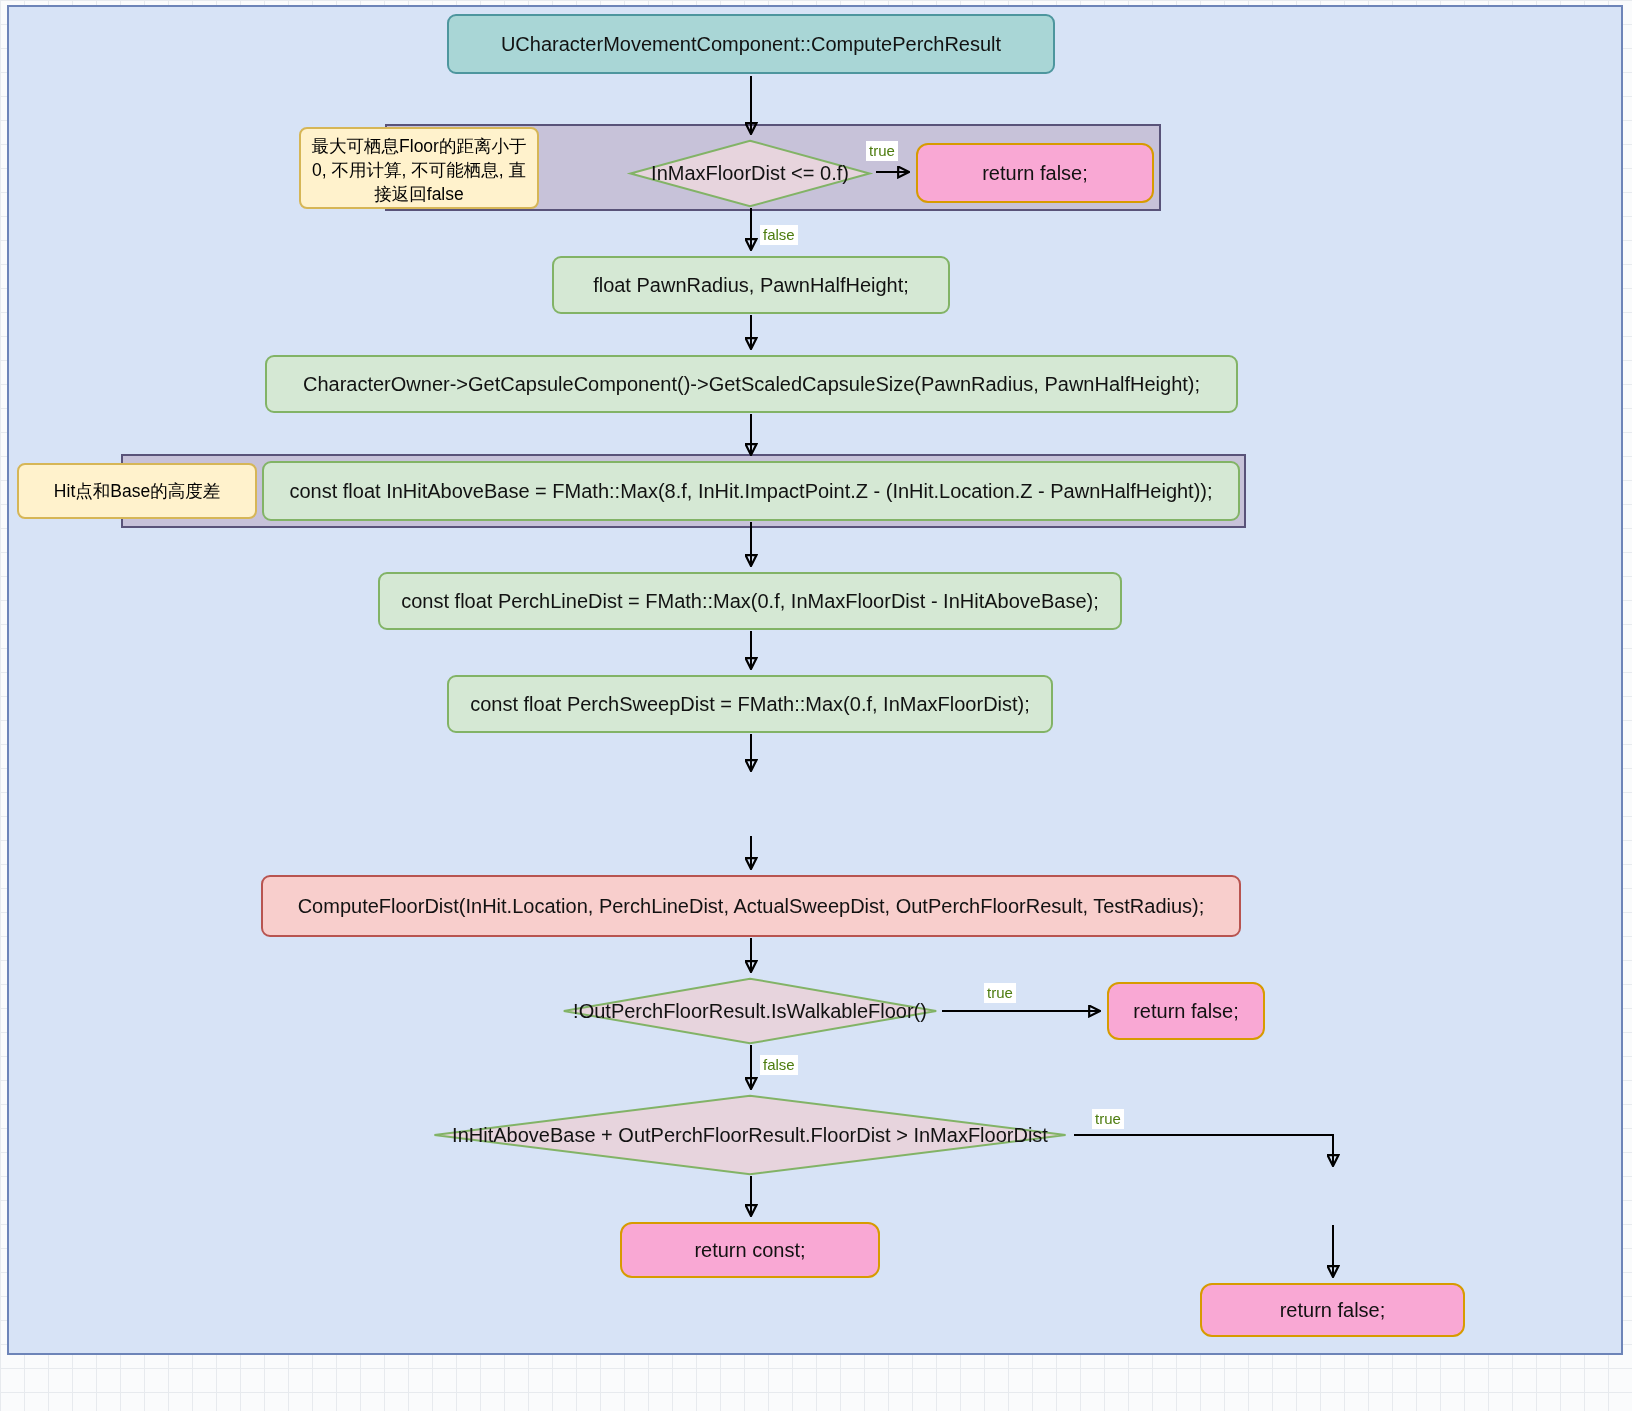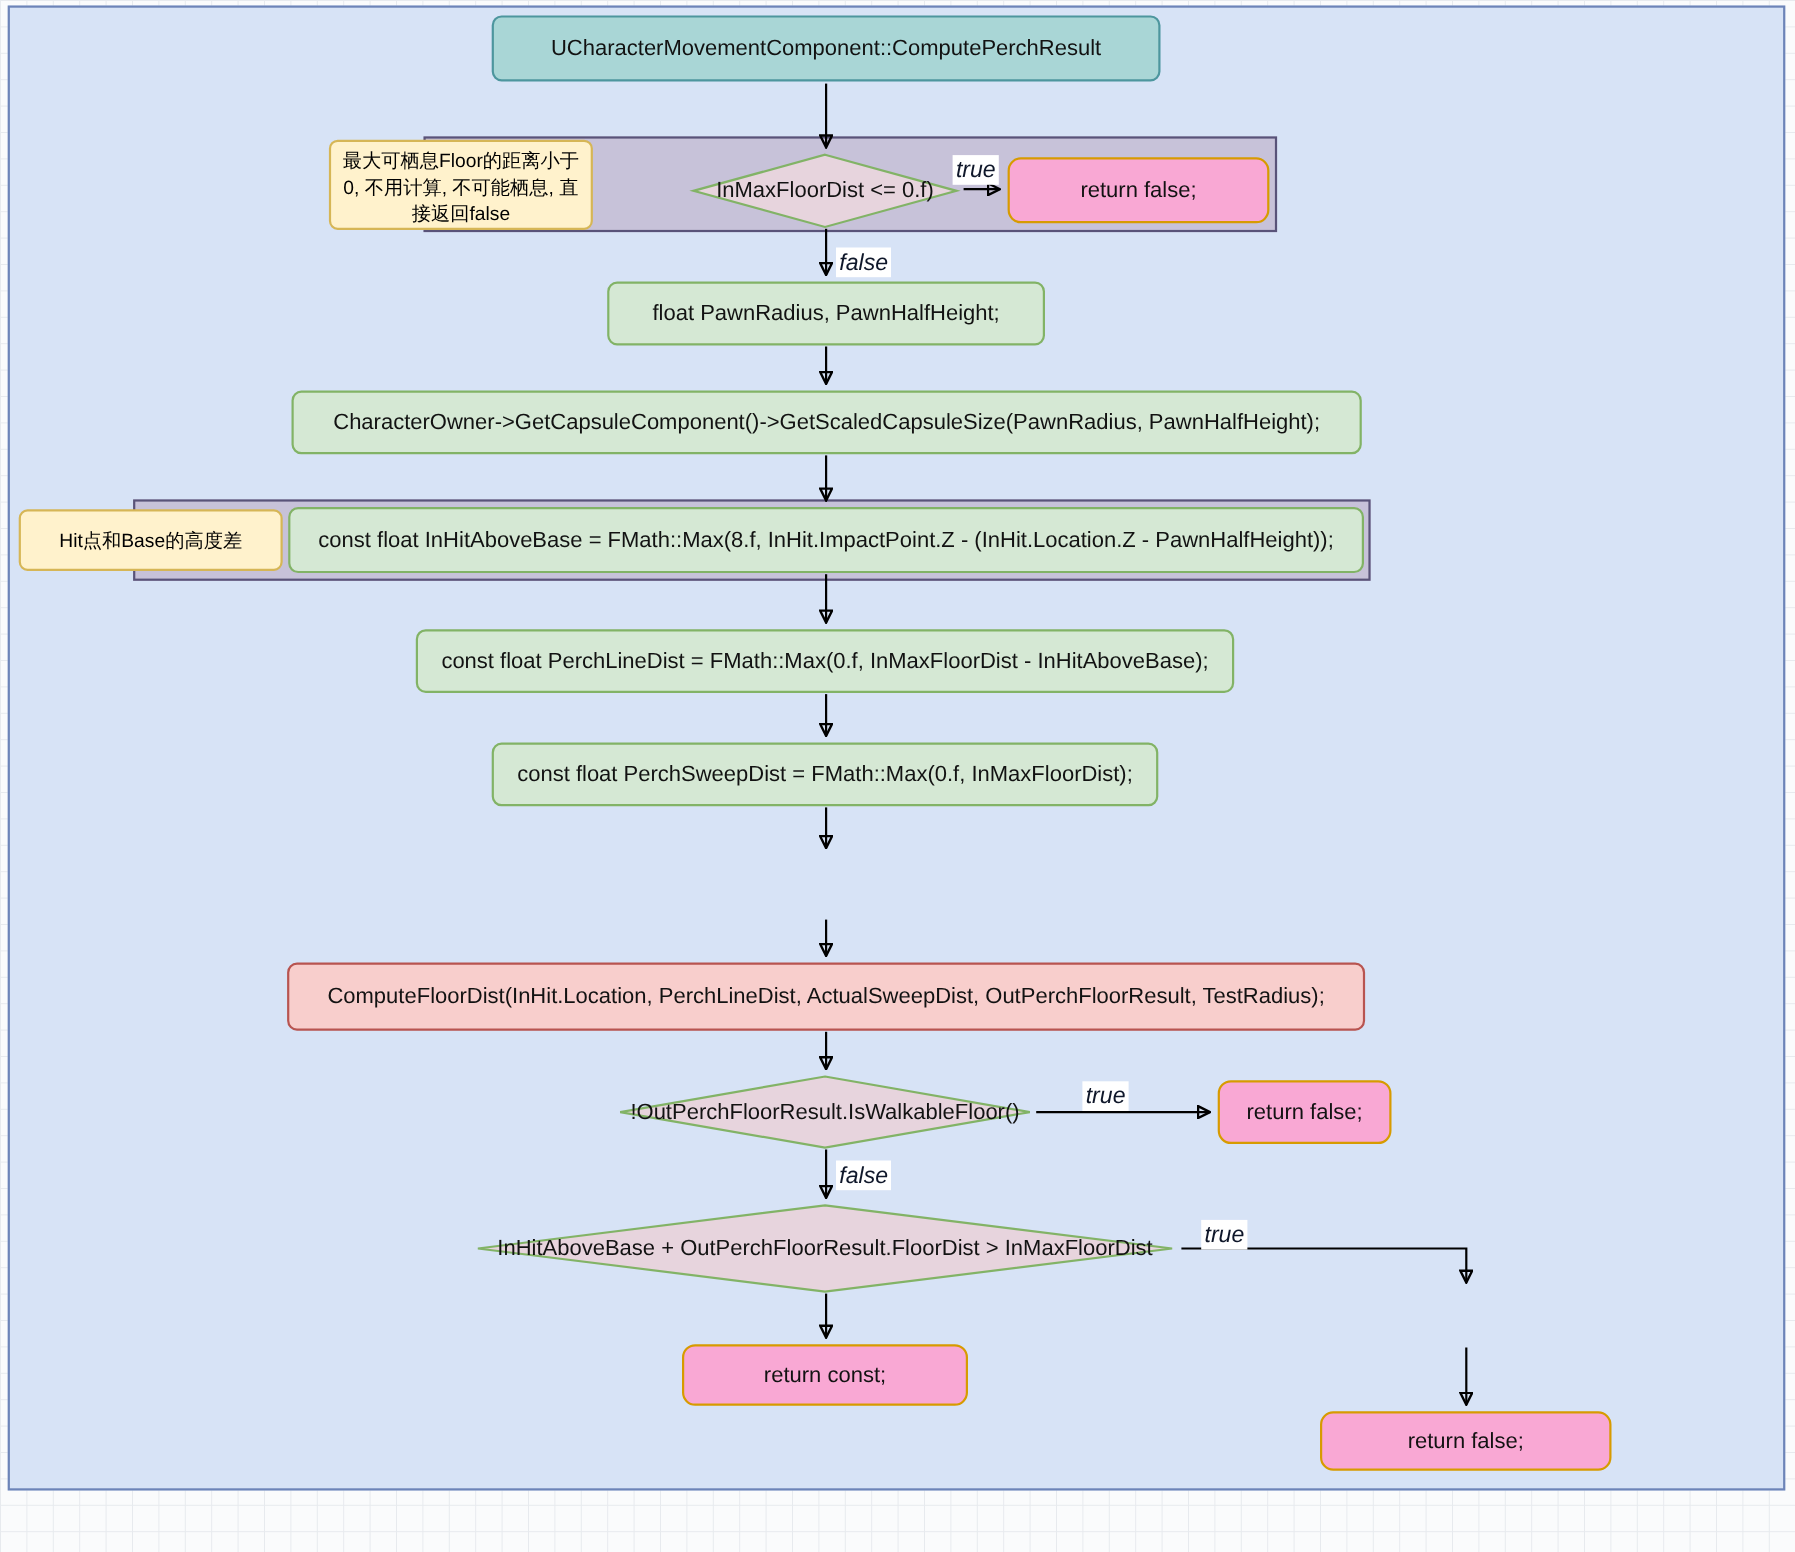--- a/index.html
+++ b/index.html
@@ -40,22 +40,22 @@
   .diamond svg.shape{
     position:absolute; left:0; top:0; width:100%; height:100%; overflow:visible;
   }
   .diamond svg.shape polygon{
     fill:#e7d4dd; stroke:#82b366; stroke-width:2; vector-effect:non-scaling-stroke;
   }
   .diamond .node-label{ position:relative; z-index:2; white-space:nowrap; }
   .edges{ position:absolute; left:0; top:0; width:1632px; height:1411px; z-index:2; }
   .edges path{ stroke:#000; stroke-width:2; fill:none; }
   .edge-label{
-    position:absolute; background:#ffffff; color:#0f172a; font-size:21px;
-    padding:0 3px; z-index:4; line-height:1.3;font-style:italic;
+    position:absolute; background:#ffffff; color:#4d7c0f; font-size:15px;
+    padding:0 3px; z-index:4; line-height:1.3;
   }
   .node-label{ width:100%; }
 </style>
 </head>
 <body>
 
 <div class="page">
 
   <div class="canvas"></div>
 

